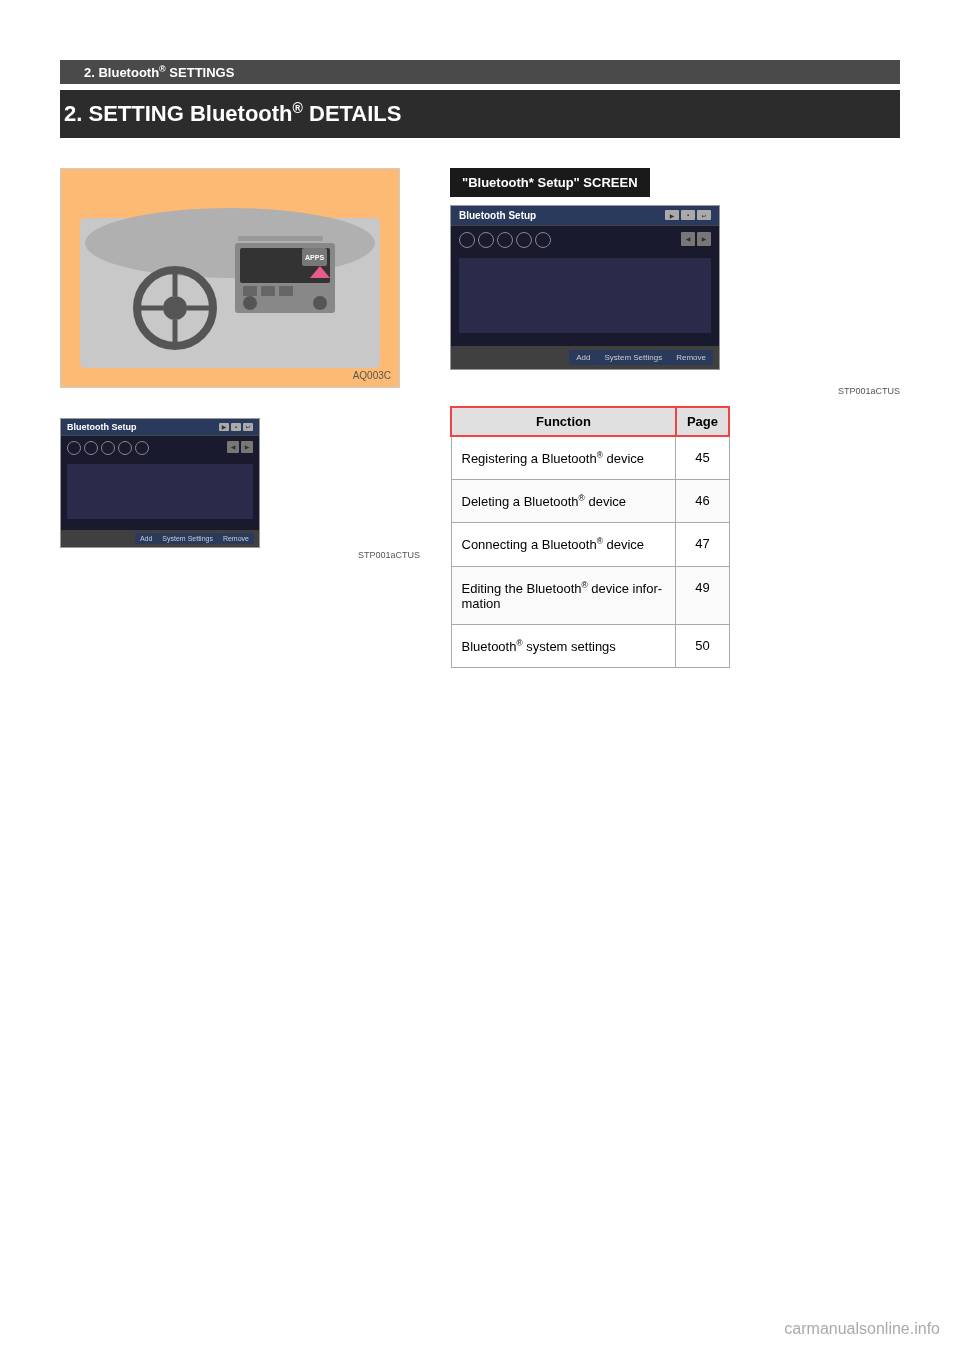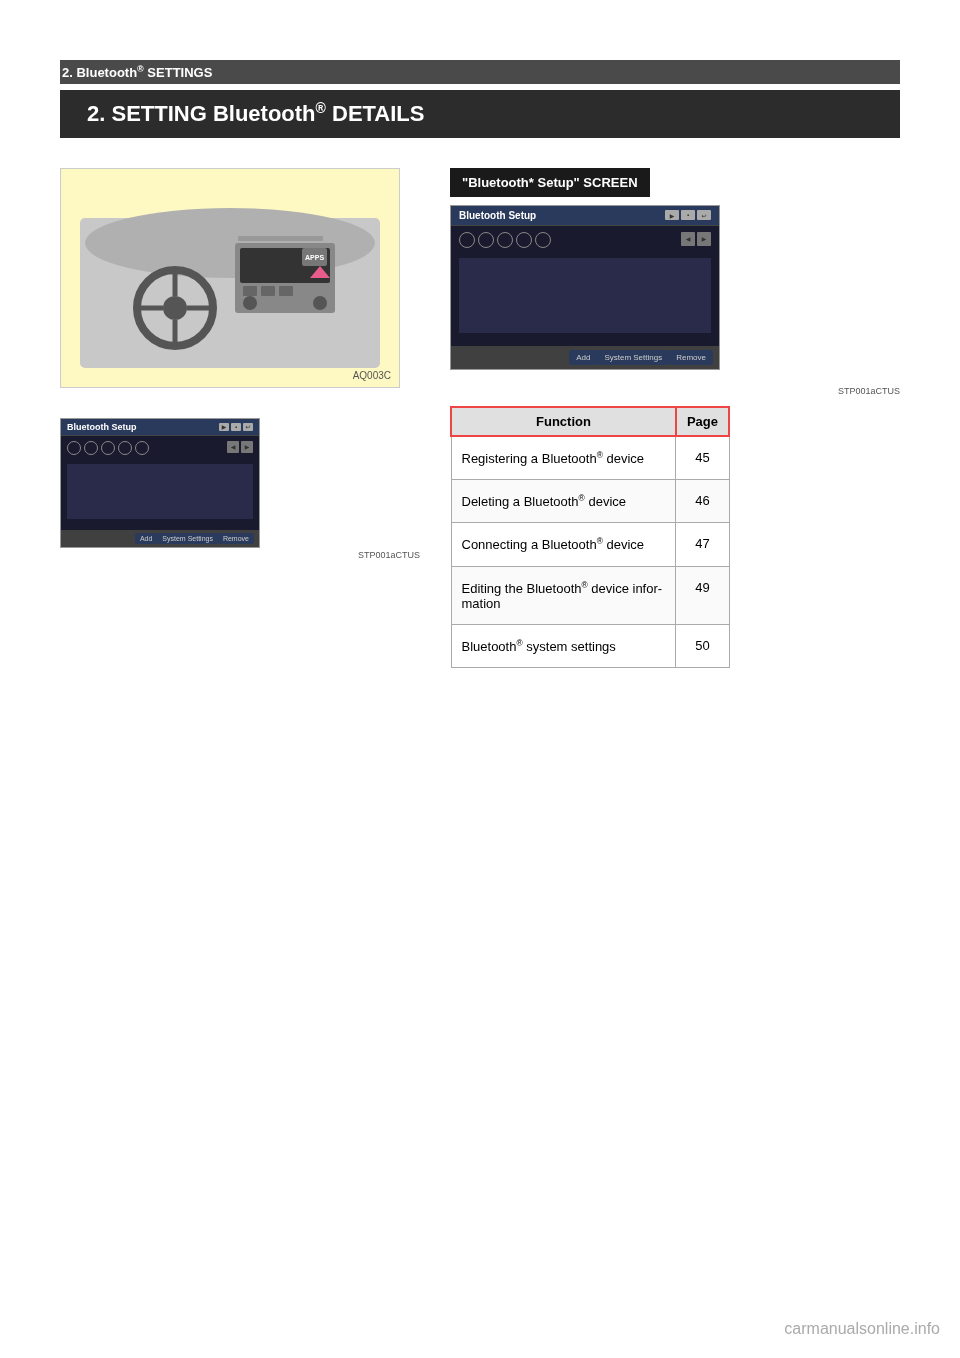--- a/index.html
+++ b/index.html
@@ -17,36 +17,36 @@
       min-height: 1358px;
       background: #fff;
       padding: 60px 60px 40px 60px;
       position: relative;
     }
 
     
     .section-header-bar {
       background: #4a4a4a;
       color: #fff;
-      padding: 4px 2px;
+      padding: 4px 24px;
       font-size: 13px;
       font-weight: bold;
       margin-bottom: 6px;
     }
 
     .section-header-bar sup {
       font-size: 9px;
       vertical-align: super;
     }
 
     
     .main-title {
       background: #2c2c2c;
       color: #fff;
-      padding: 10px 27px;
+      padding: 10px 4px;
       font-size: 22px;
       font-weight: bold;
       margin-bottom: 30px;
     }
 
     .main-title sup {
       font-size: 14px;
       vertical-align: super;
     }
 
@@ -61,21 +61,21 @@
       flex: 0 0 360px;
     }
 
     .right-column {
       flex: 1;
     }
 
     
     .car-image-container {
       border: 1px solid #ccc;
-      background: #fef9c3;
+      background: #fdba74;
       width: 340px;
       height: 220px;
       position: relative;
       display: flex;
       align-items: center;
       justify-content: center;
       overflow: hidden;
       margin-bottom: 4px;
     }
 

